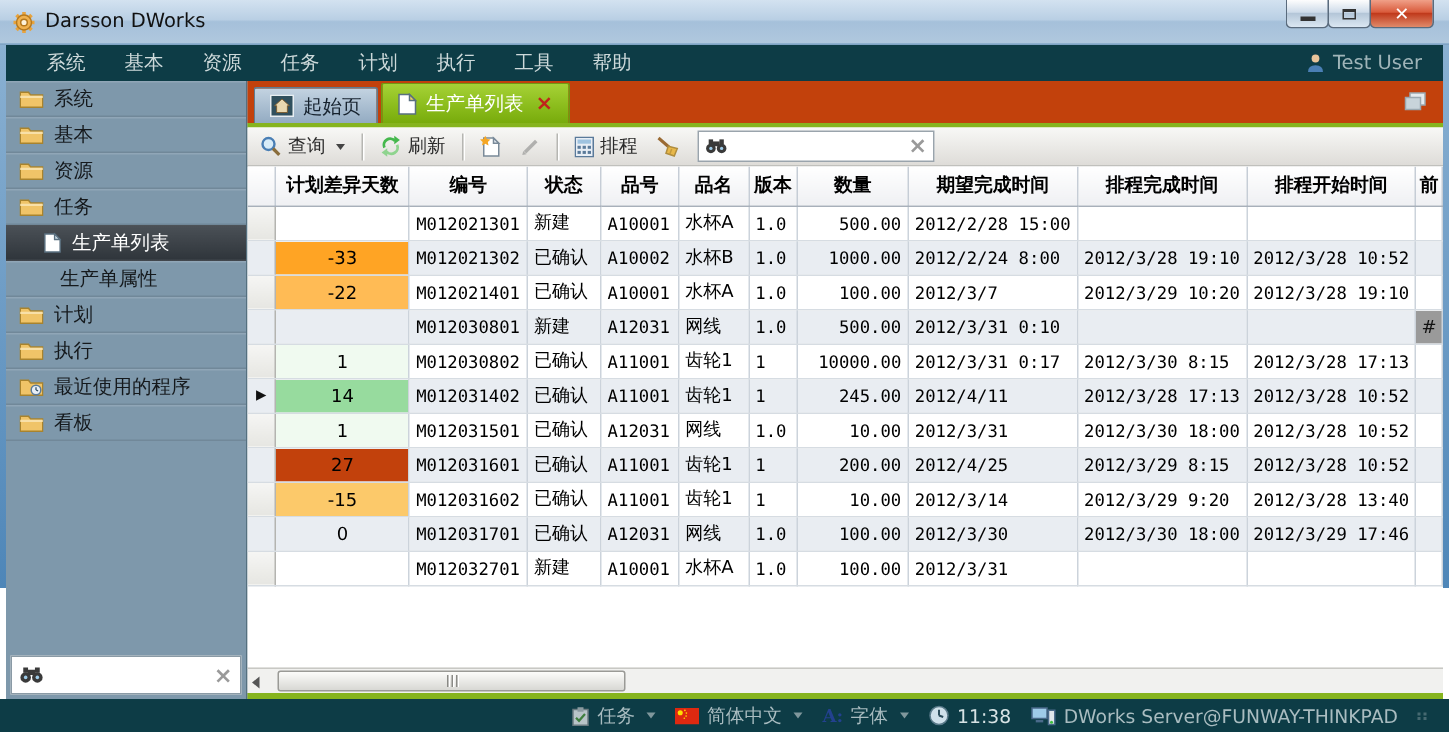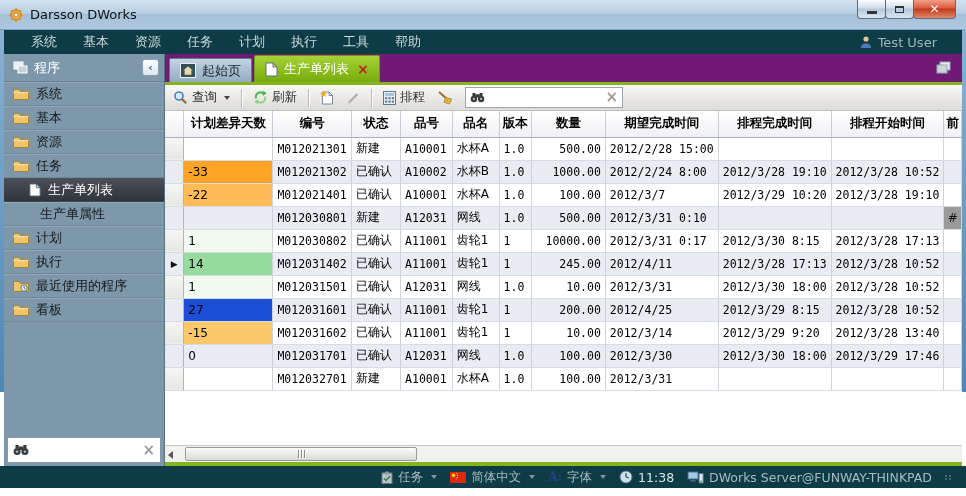--- a/index.html
+++ b/index.html
@@ -21,21 +21,21 @@
     font-size:10px; color:#333; }
   .winbtn.close { width:43px; background:linear-gradient(#f0a088,#d95b3c 45%,#c03a1c 50%,#e08a6a);
     color:#fff; font-weight:bold; font-size:12px; }
   .winbtn .maxbox { width:9px; height:7px; border:1px solid #333; border-top-width:2px; }
   .winbtn .minline { width:10px; height:3px; background:#333; margin-top:7px; }
 
   
   .menubar { height:24px; background:#0d3c46; display:flex; align-items:center;
     padding-left:14px; position:relative; }
   .menu-item { color:#cdd9da; padding:0 13px; cursor:default; font-size:13px; }
-  .menu-user { position:absolute; right:25px; display:flex; align-items:flex-start; gap:5px; color:#9fb4b8; }
+  .menu-user { position:absolute; right:14px; display:flex; align-items:flex-start; gap:5px; color:#9fb4b8; }
 
   
   .appbody { display:flex; height:412px; background:#fff; }
 
   
   .sidebar { width:161px; background:#7e98ab; border-right:1px solid #55707f;
     display:flex; flex-direction:column; }
   .side-header { height:28px; display:flex; align-items:center; padding:0 5px 0 9px;
     color:#fff; gap:6px; border-bottom:1px solid rgba(0,0,0,.15); }
   .side-header .grow { flex:1; }
@@ -48,21 +48,21 @@
   .side-item.child { padding-left:36px;align-items:center; }
   .side-item.sel { background:linear-gradient(#4a5056,#2f353b); color:#fff; padding-left:25px; }
   .side-spacer { flex:1; }
   .side-search { height:26px; margin:3px; background:#fff; border:1px solid #8a9aa5;
     display:flex; align-items:center; padding:0 5px; gap:5px; }
   .side-search input { flex:1; border:none; outline:none; font-size:12px; min-width:0; }
   .clear-x { color:#9a9a9a; font-weight:bold; font-size:15px; line-height:1; }
 
   
   .main { flex:1; display:flex; flex-direction:column; min-width:0; }
-  .tabstrip { height:28px; background:#701a75; display:flex; align-items:flex-end;
+  .tabstrip { height:28px; background:#c2410c; display:flex; align-items:flex-end;
     padding-left:4px; position:relative; }
   .tab { display:flex; align-items:center; gap:6px; padding:0 10px;
     border:1px solid #5f7c91; border-bottom:none; border-radius:2px 2px 0 0; margin-right:2px; }
   .tab.inactive { height:24px; background:linear-gradient(#c3d3e1,#93abc2); color:#16222e; }
   .tab.active { height:27px; background:linear-gradient(#a6d236 0%,#8cbd1d 55%,#78ab0c 100%);
     border-color:#6f9a12; color:#fff; }
   .tab-close { color:#c0241c; font-weight:bold; font-size:14px; line-height:1; margin-left:2px; }
   .cascade-icon { position:absolute; right:10px; top:6px; }
   .greenline { height:3px; background:#86b41e; }
 
@@ -81,21 +81,21 @@
   .gridwrap { flex:1; background:#fff; overflow:hidden; position:relative; }
   table.grid { border-collapse:collapse; table-layout:fixed; }
   .grid th { height:26px; background:linear-gradient(#ffffff,#eff0f3);
     border-right:1px solid #c6cdd6; border-bottom:1px solid #a8b0ba;
     font-weight:bold; font-size:12.5px; color:#000; padding:0 2px; overflow:hidden; white-space:nowrap; }
   .grid td { height:23px; border-right:1px solid #ccd3db; border-bottom:1px solid #d6dce2;
     font-size:12px; color:#000; padding:0 4px; overflow:hidden; white-space:nowrap; }
   .grid tr.alt td { background:#e9edf2; }
   .grid td.c-rowhdr { background:linear-gradient(#f6f6f4,#e6e6e2); border-right:1px solid #b4b4b0;
     text-align:center; font-size:9px; color:#111; padding:0; }
-  .grid td.c-diff { text-align:left; }
+  .grid td.c-diff { text-align:center; }
   .grid td.ar { text-align:right; }
   .grid td.al { text-align:left; }
   .grid td.mono, .grid td.ar { font-family:"DejaVu Sans Mono","Liberation Mono",monospace; font-size:11.5px; }
   .grid td.extra-flag { background:#9a9a9a !important; color:#111; text-align:center; padding:0; }
 
   
   .hscroll { height:17px; background:#f1f1ef; border-top:1px solid #c8c8c4;
     position:relative; }
   .hs-arrow { position:absolute; left:3px; top:2px; width:0; height:0;
     border-top:4px solid transparent; border-bottom:4px solid transparent; border-right:5px solid #555; margin-top:3px; }
@@ -165,31 +165,20 @@
           <path d="M2 13 Q2 8.5 7 8.5 Q12 8.5 12 13 Z" fill="#4a7fb5"></path>
         </svg>
       </span>
       <span>Test User</span>
     </span>
   </div>
 
   <div class="appbody">
 
     <div class="sidebar">
-      <div class="side-header">
-        <span class="icon">
-          <svg width="15" height="13" viewBox="0 0 15 13">
-            <rect x="1" y="1" width="9" height="7" fill="#e8eef2" stroke="#fff"></rect>
-            <rect x="5" y="5" width="9" height="7" fill="#c4d1d9" stroke="#fff"></rect>
-          </svg>
-        </span>
-        <span>程序</span>
-        <span class="grow"></span>
-        <span class="collapse-btn">‹</span>
-      </div>
       <div>
           <div class="side-item">
             <span class="icon">
               <svg width="16" height="12" viewBox="0 0 16 12">
                 <path d="M0.5 1.5 H6 L7.5 3.4 H15.5 V11.5 H0.5 Z" fill="#f0c468" stroke="#a8832e"></path>
                 <path d="M0.5 4.6 H15.5" stroke="#f8e0a8" stroke-width="1.4"></path>
               </svg>
             </span>
             <span>系统</span>
           </div>
@@ -530,21 +519,21 @@
                 <td class="al">网线</td>
                 <td class="al mono">1.0</td>
                 <td class="ar">10.00</td>
                 <td class="al mono">2012/3/31</td>
                 <td class="al mono">2012/3/30 18:00</td>
                 <td class="al mono">2012/3/28 10:52</td>
                 <td class="al"></td>
               </tr>
               <tr class="alt">
                 <td class="c-rowhdr"></td>
-                <td class="c-diff" style="background: #1d4ed8;">27</td>
+                <td class="c-diff" style="background: #c2410c;">27</td>
                 <td class="al mono">M012031601</td>
                 <td class="al">已确认</td>
                 <td class="al mono">A11001</td>
                 <td class="al">齿轮1</td>
                 <td class="al mono">1</td>
                 <td class="ar">200.00</td>
                 <td class="al mono">2012/4/25</td>
                 <td class="al mono">2012/3/29 8:15</td>
                 <td class="al mono">2012/3/28 10:52</td>
                 <td class="al"></td>

